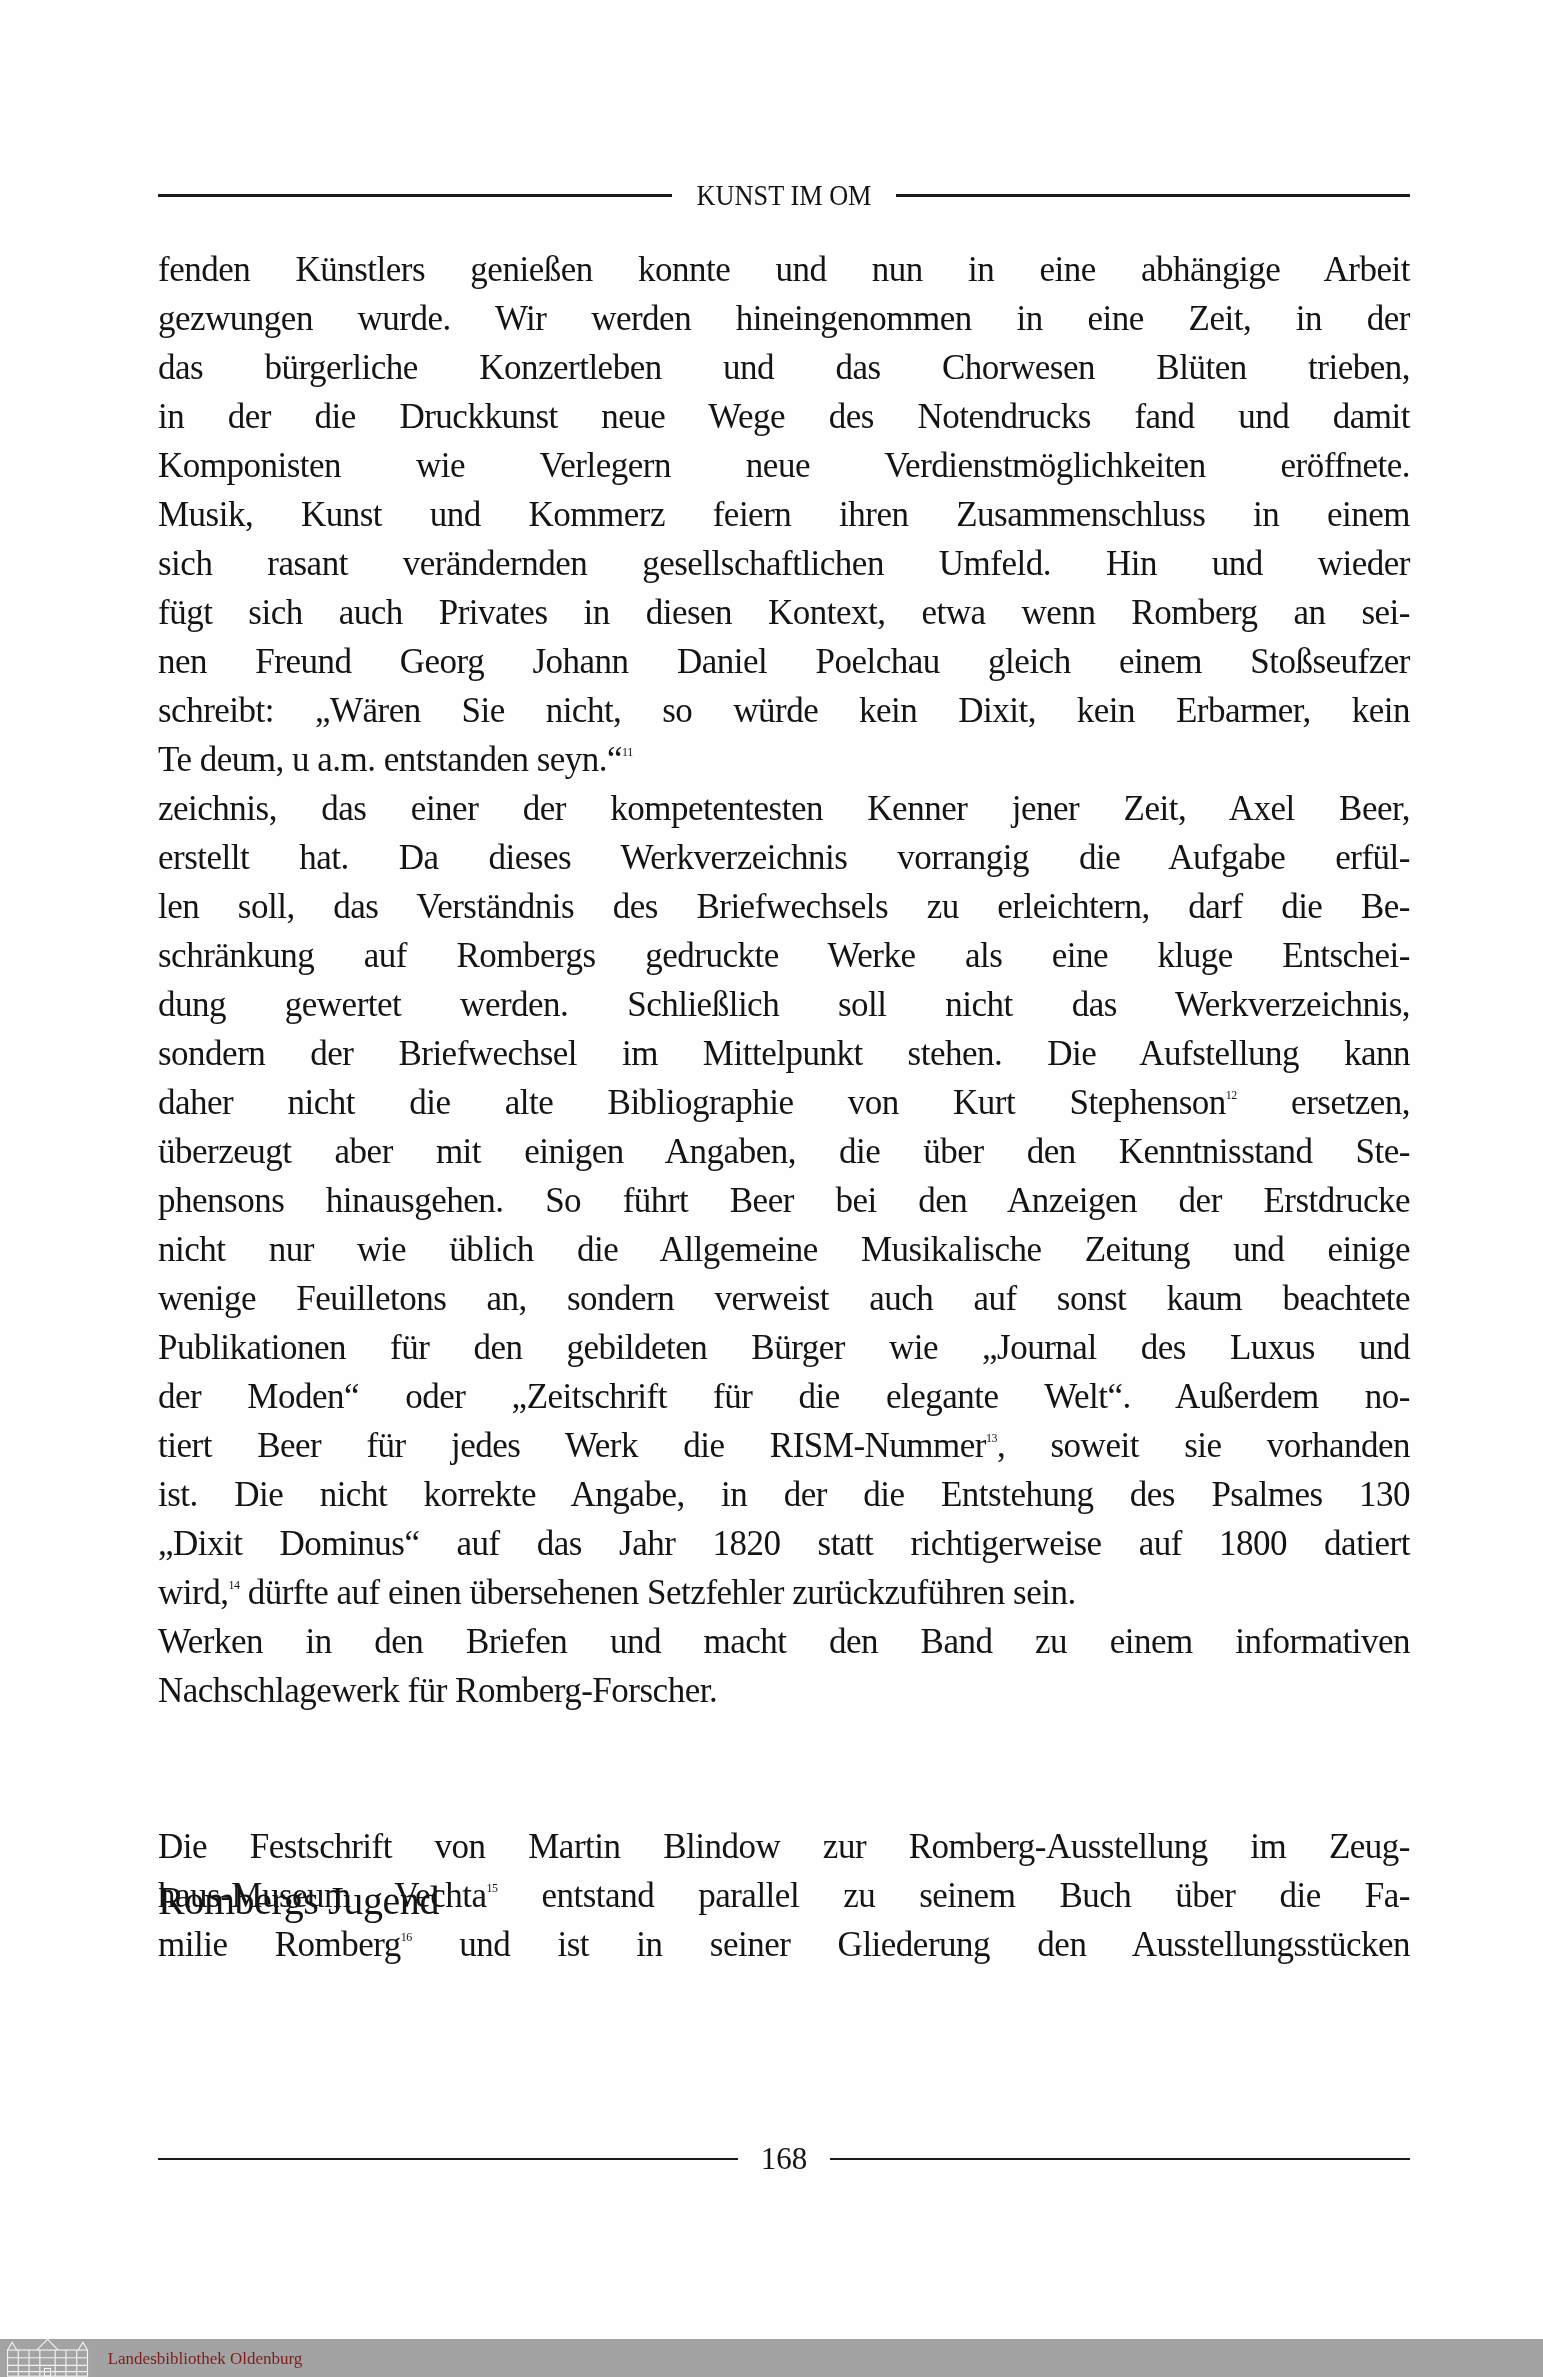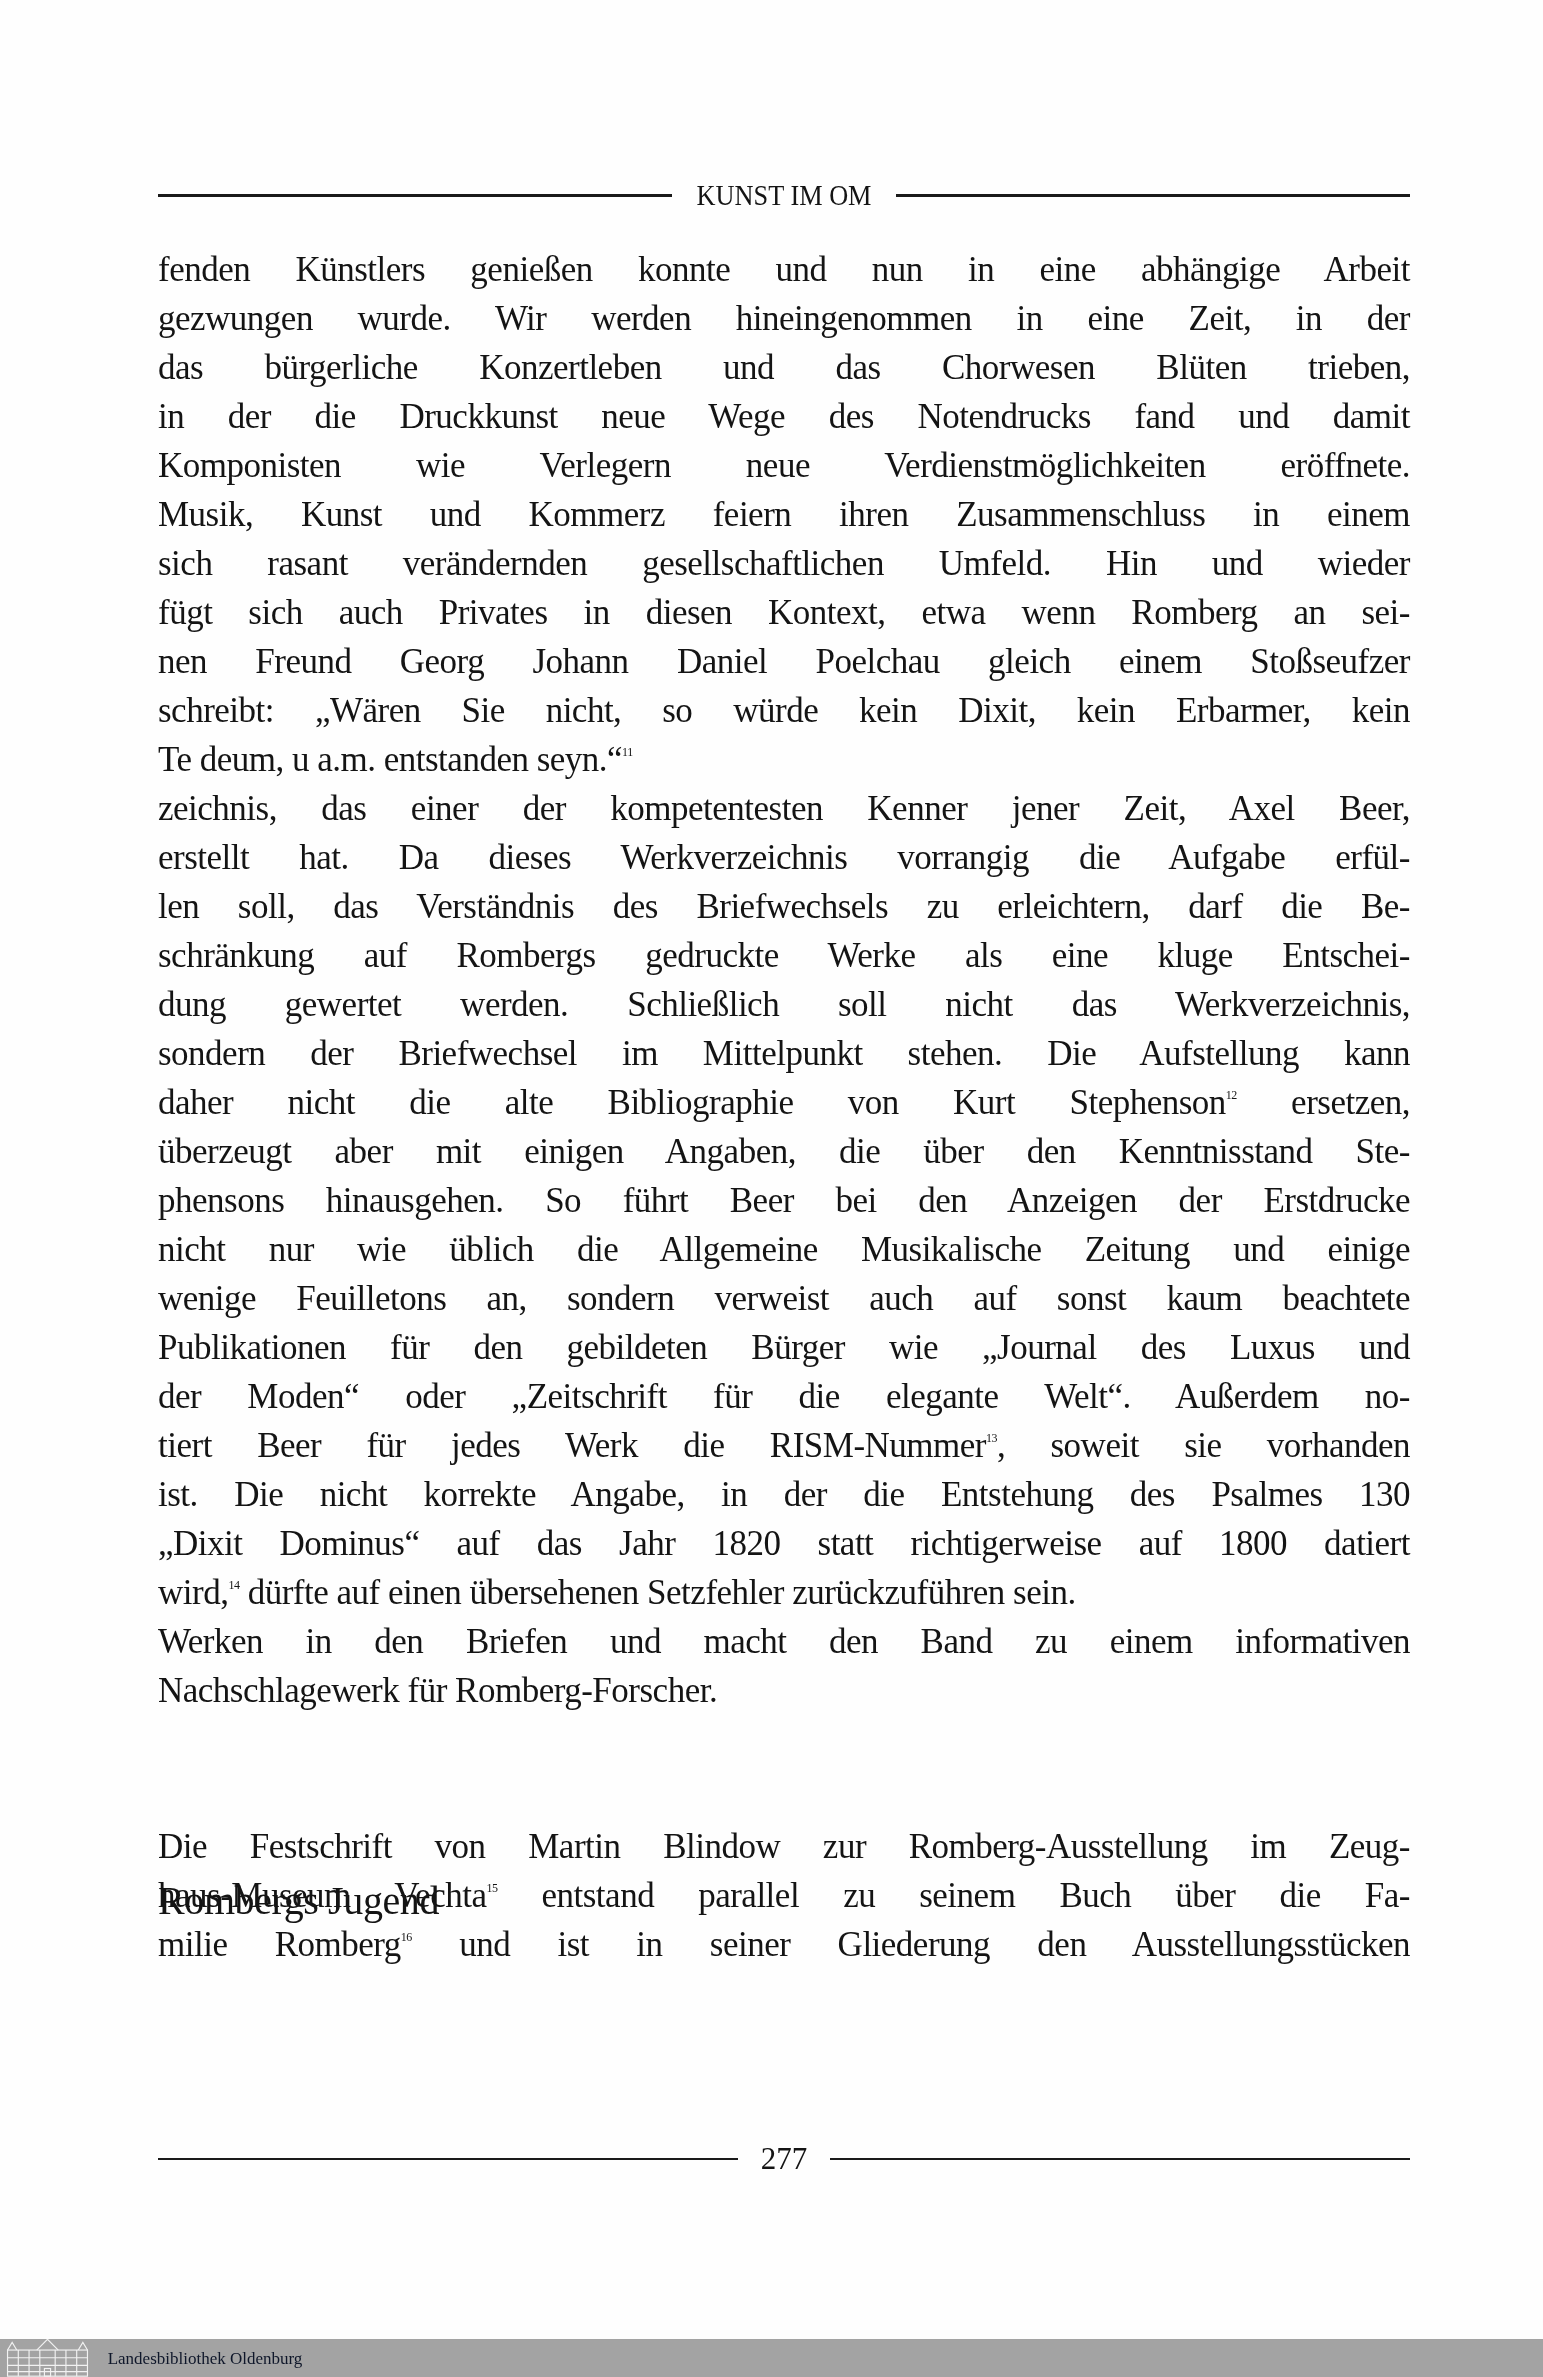--- a/index.html
+++ b/index.html
@@ -11,21 +11,21 @@
   .body-text { position:absolute; left:158px; top:245px; width:1252px; font-size:35px; line-height:49px; }
   .line { display:block; white-space:nowrap; text-align:justify; text-align-last:justify; height:49px; overflow:visible; letter-spacing:-0.5px; }
   .line.last { text-align-last:left; }
   sup { font-size:12px; line-height:0; vertical-align:15.4px; }
   .heading { position:absolute; left:158px; top:1874px; font-size:40px; line-height:54px; letter-spacing:-0.4px; }
   .body2 { position:absolute; left:158px; top:1822px; width:1252px; font-size:35px; line-height:49px; }
   .folio { position:absolute; left:158px; top:2136px; width:1252px; height:46px; display:flex; align-items:center; }
   .folio .num { padding:0 23px; font-size:31px; }
   .footer-bar { position:absolute; left:0; top:2339px; width:1543px; height:39px; background:#a3a3a3; display:flex; align-items:center; }
   .logo { margin-left:6.2px; width:83px; height:39px; }
-  .footer-text { margin-left:18.5px; color:#0f172a; font-size:17px; }
+  .footer-text { margin-left:18.5px; color:#7f1d1d; font-size:17px; }
 </style>
 </head>
 <body>
 
 <div class="page">
 
   <div class="running-head">
     <div class="rule"></div>
     <span class="title">KUNST IM OM</span>
     <div class="rule"></div>
@@ -69,21 +69,21 @@
   <div class="heading">Rombergs Jugend</div>
 
   <div class="body2">
     <span class="line">Die Festschrift von Martin Blindow zur Romberg-Ausstellung im Zeug-</span>
     <span class="line"><span>haus-Museum Vechta</span><sup>15</sup><span> entstand parallel zu seinem Buch über die Fa-</span></span>
     <span class="line"><span>milie Romberg</span><sup>16</sup><span> und ist in seiner Gliederung den Ausstellungsstücken</span></span>
   </div>
 
   <div class="folio">
     <div class="rule"></div>
-    <span class="num">277</span>
+    <span class="num">168</span>
     <div class="rule"></div>
   </div>
 </div>
 
 <div class="footer-bar">
   <svg class="logo" viewBox="0 0 108 50">
     <g fill="none" stroke="#f2f2f2" stroke-width="1.5">
       <rect x="2" y="14" width="104" height="34"></rect>
       <path d="M2 14 L8 4 L14 14"></path>
       <path d="M40 14 L54 0 L68 14"></path>

